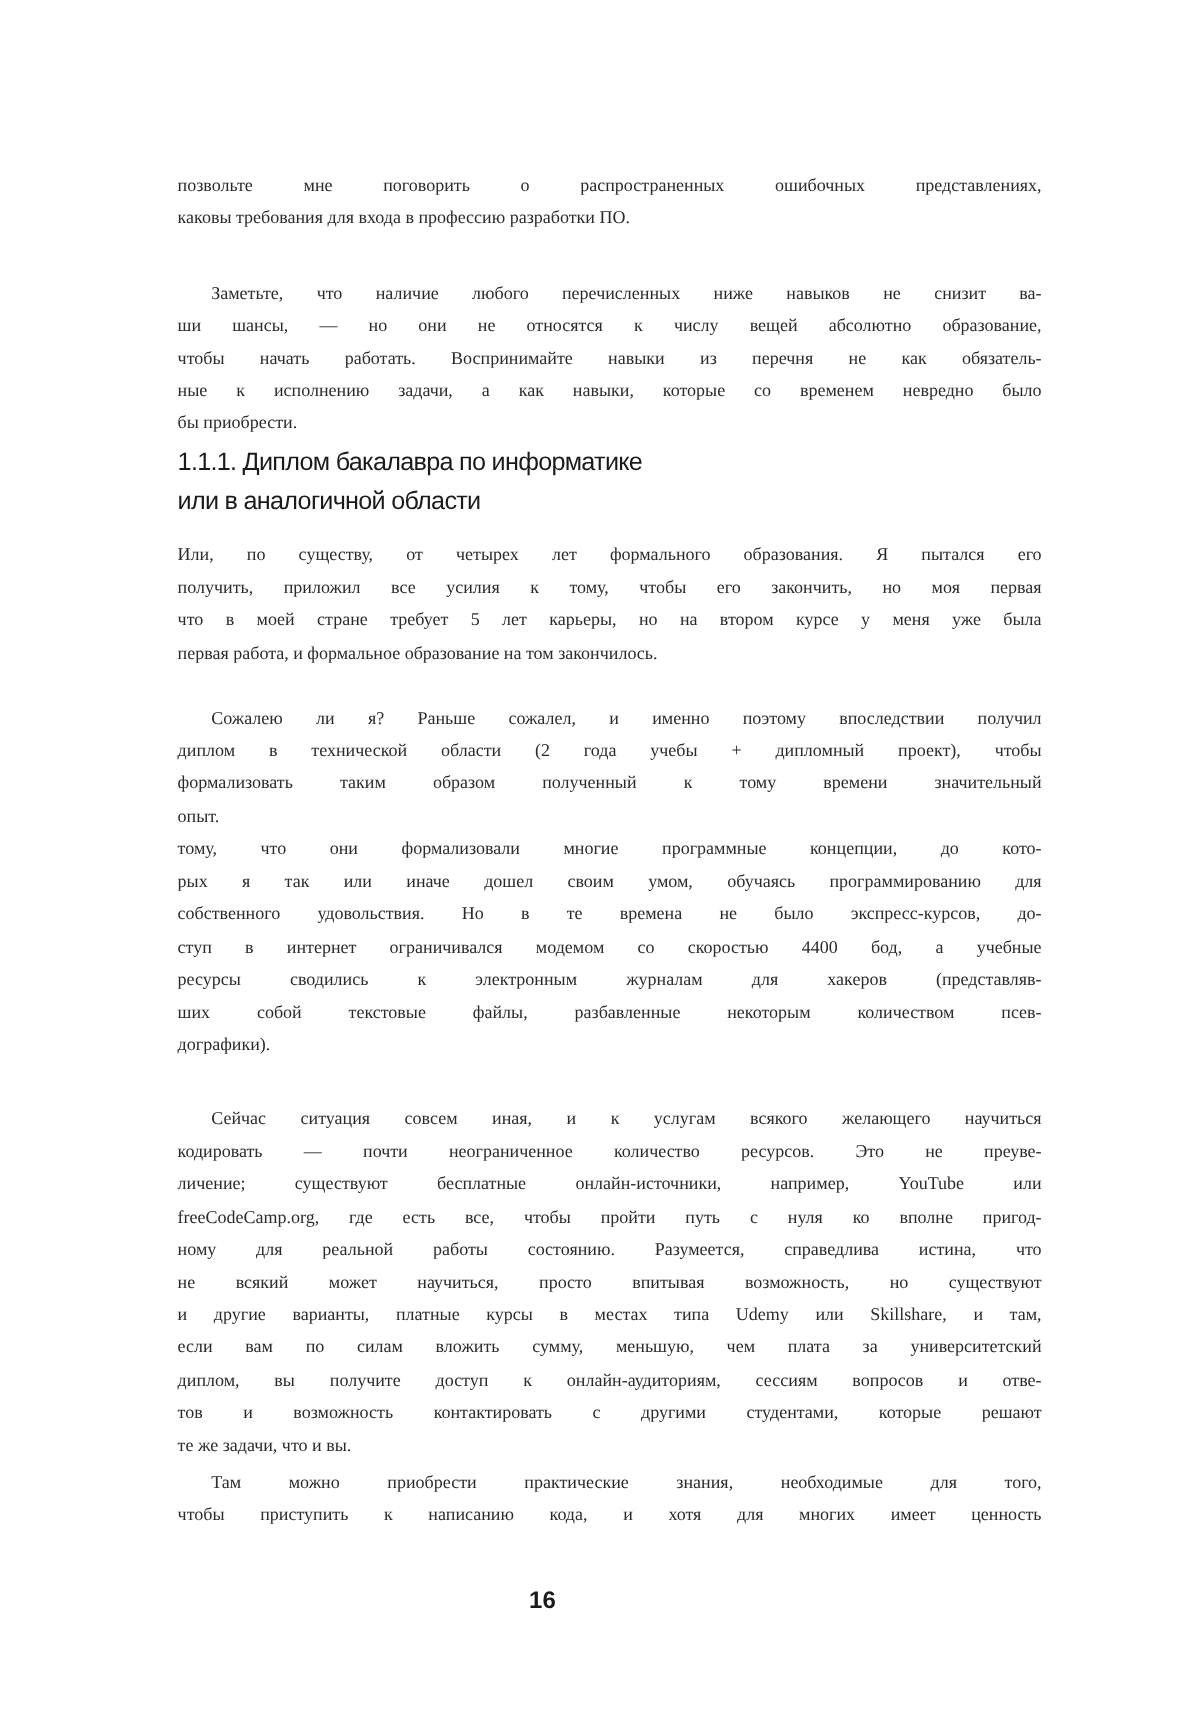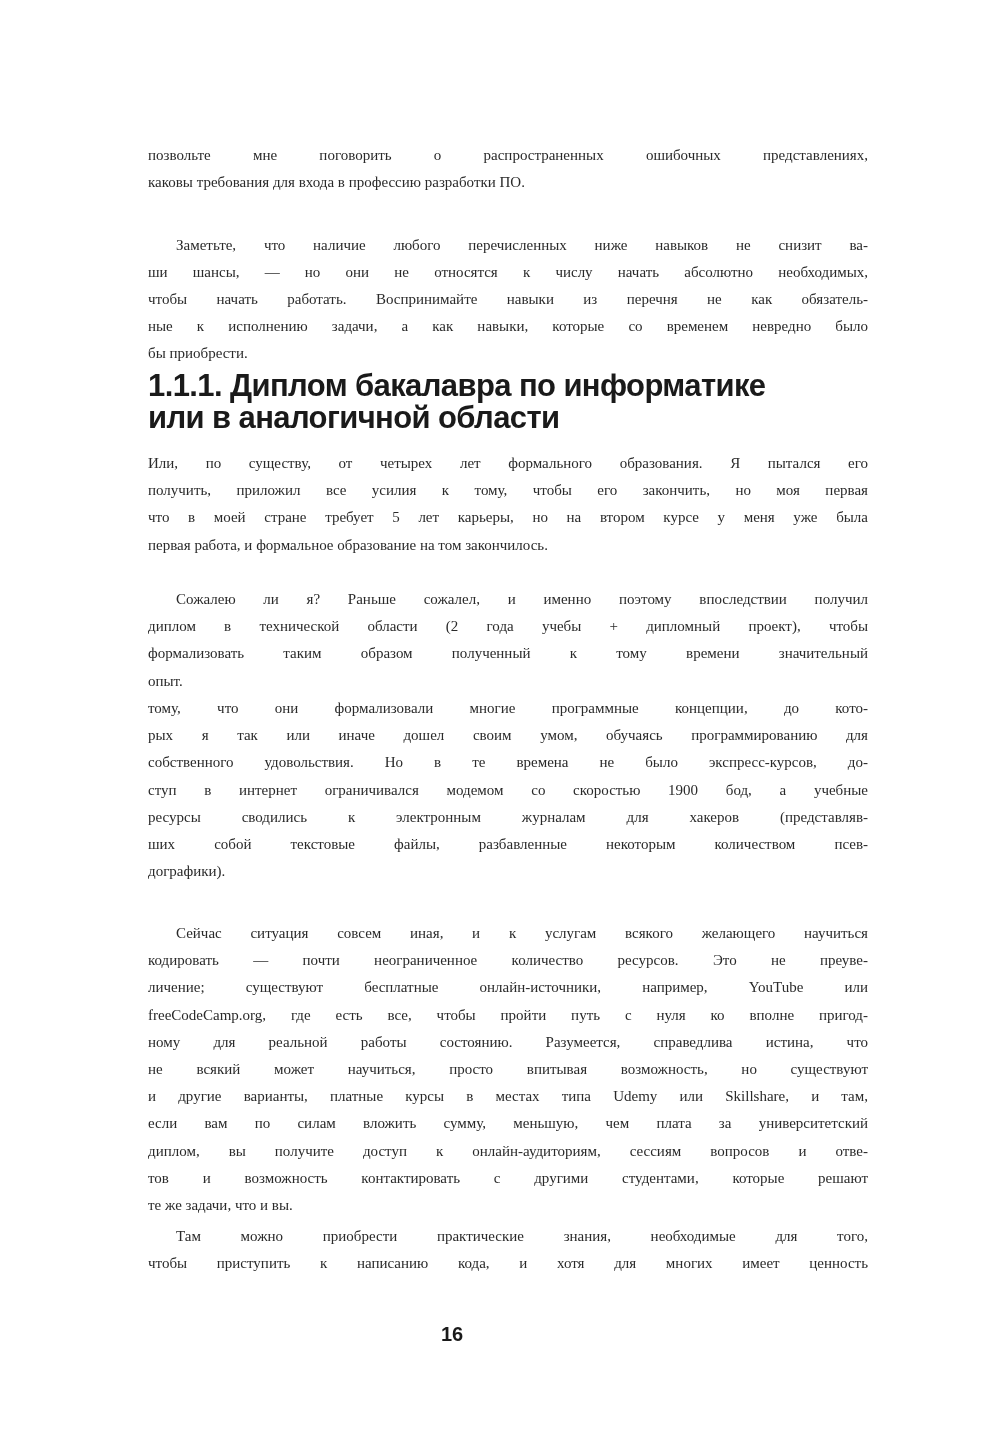--- a/index.html
+++ b/index.html
@@ -5,39 +5,39 @@
   html, body { margin: 0; padding: 0; background: #ffffff; }
   body { width: 986px; height: 1447px; position: relative; overflow: hidden; }
   .page { position: absolute; left: 0; top: 0; width: 986px; height: 1447px; background: #fff; }
   .block { position: absolute; left: 148px; width: 720px; color: #2a2a2a;
            font-family: "Liberation Serif", "DejaVu Serif", serif; font-size: 15px; }
   .line { display: block; height: 27.2px; line-height: 27.2px; white-space: nowrap;
           text-align: justify; text-align-last: justify; }
   .line.last { text-align-last: left; }
   .line.indent { padding-left: 28px; }
   .heading { position: absolute; left: 148px; width: 720px; color: #1a1a1a;
-             font-family: "Liberation Sans", "DejaVu Sans", sans-serif; font-weight: bold;
-             font-size: 31px; letter-spacing: -0.6px; }
+             font-family: "Liberation Sans", "DejaVu Sans", sans-serif; font-weight: normal;
+             font-size: 21px; letter-spacing: -0.6px; }
   .heading .hline { display: block; height: 32px; line-height: 32px; white-space: nowrap; }
   .pagenum { position: absolute; left: 0; width: 904px; top: 1323px; text-align: center;
              font-family: "Liberation Sans", "DejaVu Sans", sans-serif; font-weight: bold;
              font-size: 20px; color: #1a1a1a; }
 </style>
 </head>
 <body>
 
 <div class="page">
 
   <div class="block" style="top:142px;">
     <span class="line">позвольте мне поговорить о распространенных ошибочных представлениях,</span>
     <span class="line last">каковы требования для входа в профессию разработки ПО.</span>
   </div>
   <div class="block" style="top:196.5px;margin-top:35px;">
     <span class="line indent">Заметьте, что наличие любого перечисленных ниже навыков не снизит ва-</span>
-    <span class="line">ши шансы, — но они не относятся к числу начать абсолютно необходимых,</span>
+    <span class="line">ши шансы, — но они не относятся к числу вещей абсолютно образование,</span>
     <span class="line">чтобы начать работать. Воспринимайте навыки из перечня не как обязатель-</span>
     <span class="line">ные к исполнению задачи, а как навыки, которые со временем невредно было</span>
     <span class="line last">бы приобрести.</span>
   </div>
 
   <div class="heading" style="top:370px;">
     <span class="hline">1.1.1. Диплом бакалавра по информатике</span>
     <span class="hline">или в аналогичной области</span>
   </div>
 
@@ -52,21 +52,21 @@
     <span class="line indent">Сожалею ли я? Раньше сожалел, и именно поэтому впоследствии получил</span>
     <span class="line">диплом в технической области (2 года учебы + дипломный проект), чтобы</span>
     <span class="line">формализовать таким образом полученный к тому времени значительный</span>
     <span class="line last">опыт.</span>
   </div>
 
   <div class="block" style="top:695px;">
     <span class="line">тому, что они формализовали многие программные концепции, до кото-</span>
     <span class="line">рых я так или иначе дошел своим умом, обучаясь программированию для</span>
     <span class="line">собственного удовольствия. Но в те времена не было экспресс-курсов, до-</span>
-    <span class="line">ступ в интернет ограничивался модемом со скоростью 1900 бод, а учебные</span>
+    <span class="line">ступ в интернет ограничивался модемом со скоростью 4400 бод, а учебные</span>
     <span class="line">ресурсы сводились к электронным журналам для хакеров (представляв-</span>
     <span class="line">ших собой текстовые файлы, разбавленные некоторым количеством псев-</span>
     <span class="line last">дографики).</span>
   </div>
 
   <div class="block" style="top:920px;">
     <span class="line indent">Сейчас ситуация совсем иная, и к услугам всякого желающего научиться</span>
     <span class="line">кодировать — почти неограниченное количество ресурсов. Это не преуве-</span>
     <span class="line">личение; существуют бесплатные онлайн-источники, например, YouTube или</span>
     <span class="line">freeCodeCamp.org, где есть все, чтобы пройти путь с нуля ко вполне пригод-</span>

